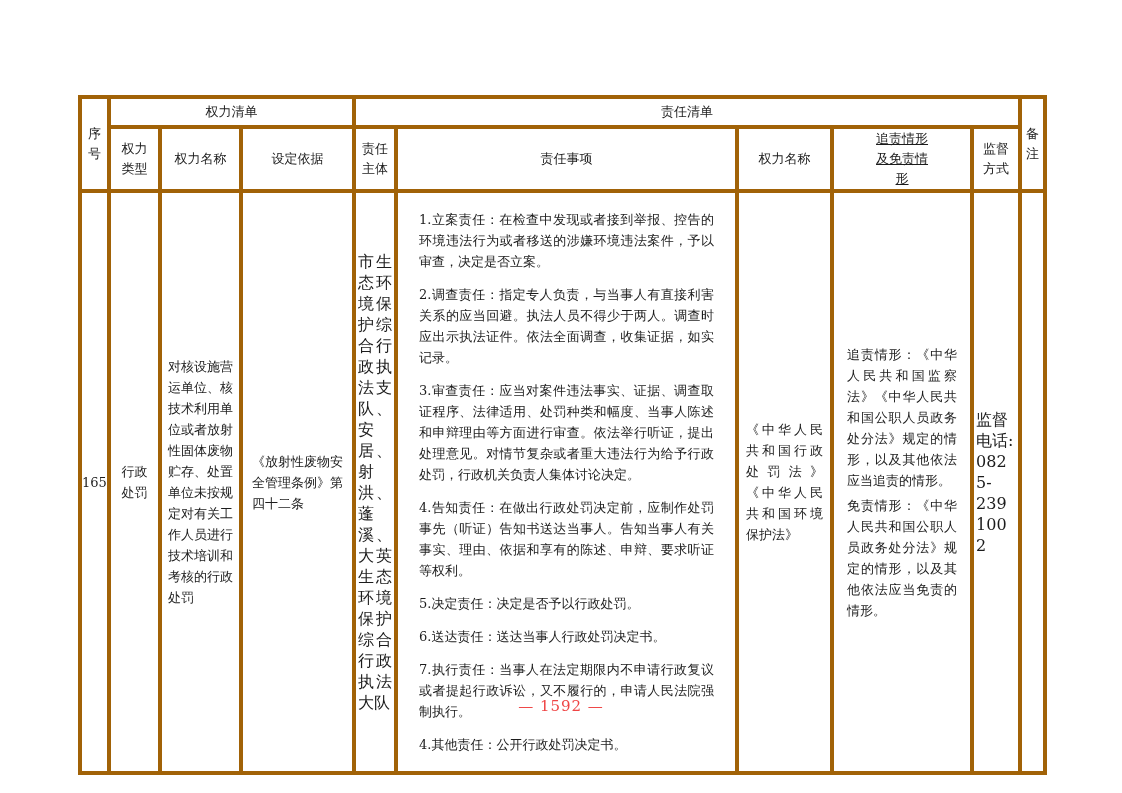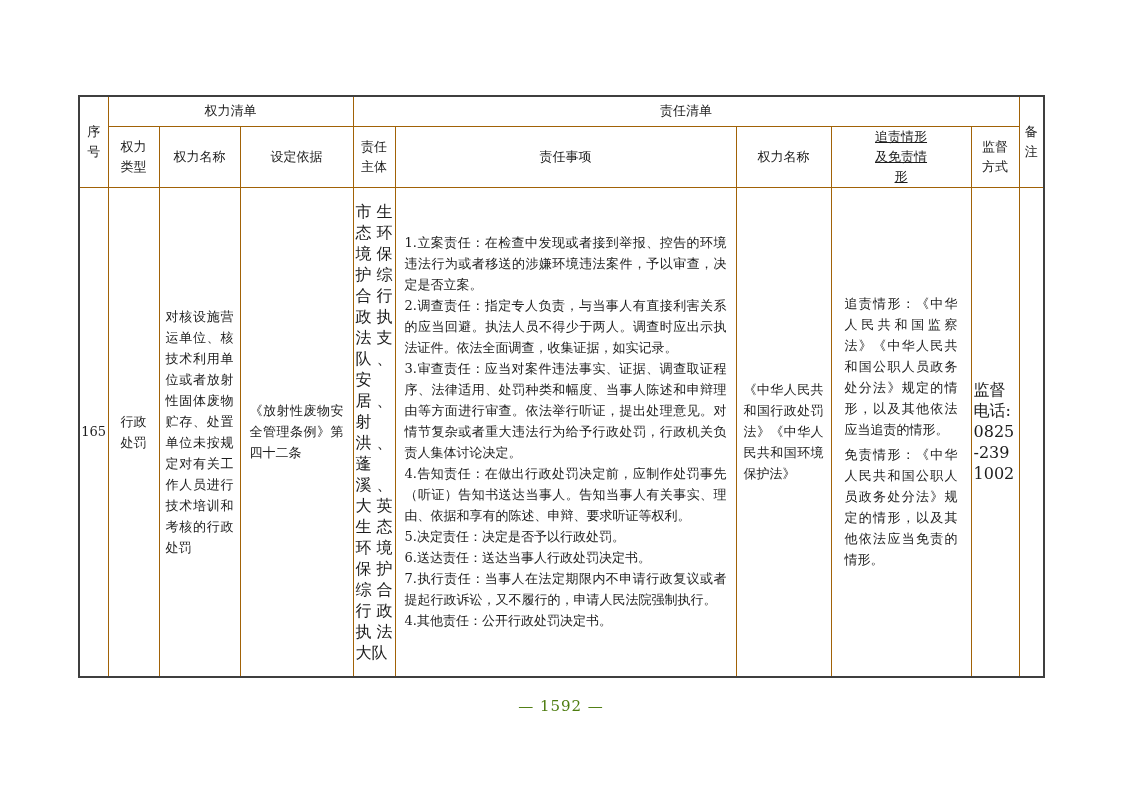--- a/index.html
+++ b/index.html
@@ -20,21 +20,21 @@
     position: absolute;
     left: 78px;
     top: 95px;
     width: 965px;
     height: 583px;
     border-collapse: collapse;
     table-layout: fixed;
     border: 2px solid #3f3f3f;
   }
   table.power-table td, table.power-table th {
-    border: 1px solid #a16207;
+    border: 4px solid #a16207;
     vertical-align: middle;
     padding: 0;
     font-weight: normal;
   }
   th.hdr {
     font-family: "DejaVu Sans", "Liberation Sans", sans-serif;
     font-weight: bold;
     font-size: 13px;
     line-height: 20px;
     text-align: center;
@@ -55,21 +55,21 @@
     text-justify: inter-character;
   }
   .cell-pad-narrow {
     padding: 4px 2px;
     text-align: justify;
     text-justify: inter-character;
     font-size: 16px;
     line-height: 21px;
   }
   .duty-item {
-    margin: 0;
+    margin: 12px;
     text-align: justify;
     text-justify: inter-character;
   }
   .zhuize-item {
     margin: 4px;
     text-align: justify;
     text-justify: inter-character;
   }
   .phone-cell {
     font-size: 16px;
@@ -78,21 +78,21 @@
     text-align: left;
     word-break: break-word;
   }
   .footer-page-number {
     position: absolute;
     top: 697px;
     left: 0;
     width: 100%;
     text-align: center;
     font-size: 15px;
-    color: #4d7c0f;
+    color: #ef4444;
     letter-spacing: 1px;
   }
 </style>
 </head>
 <body>
 
 <div class="page">
 
   <table class="power-table">
     <colgroup>

